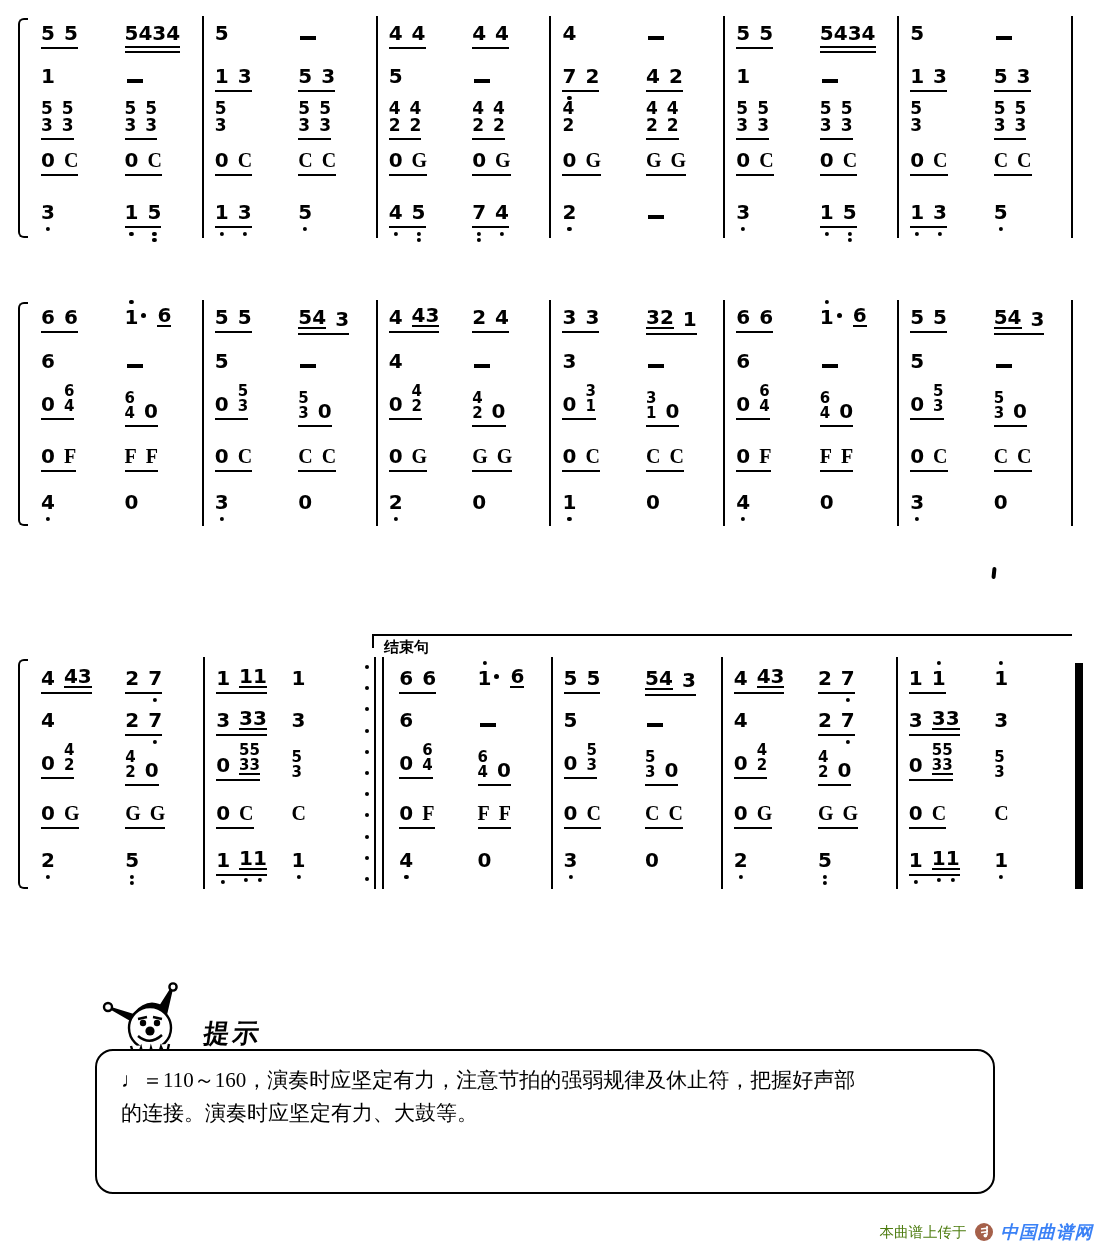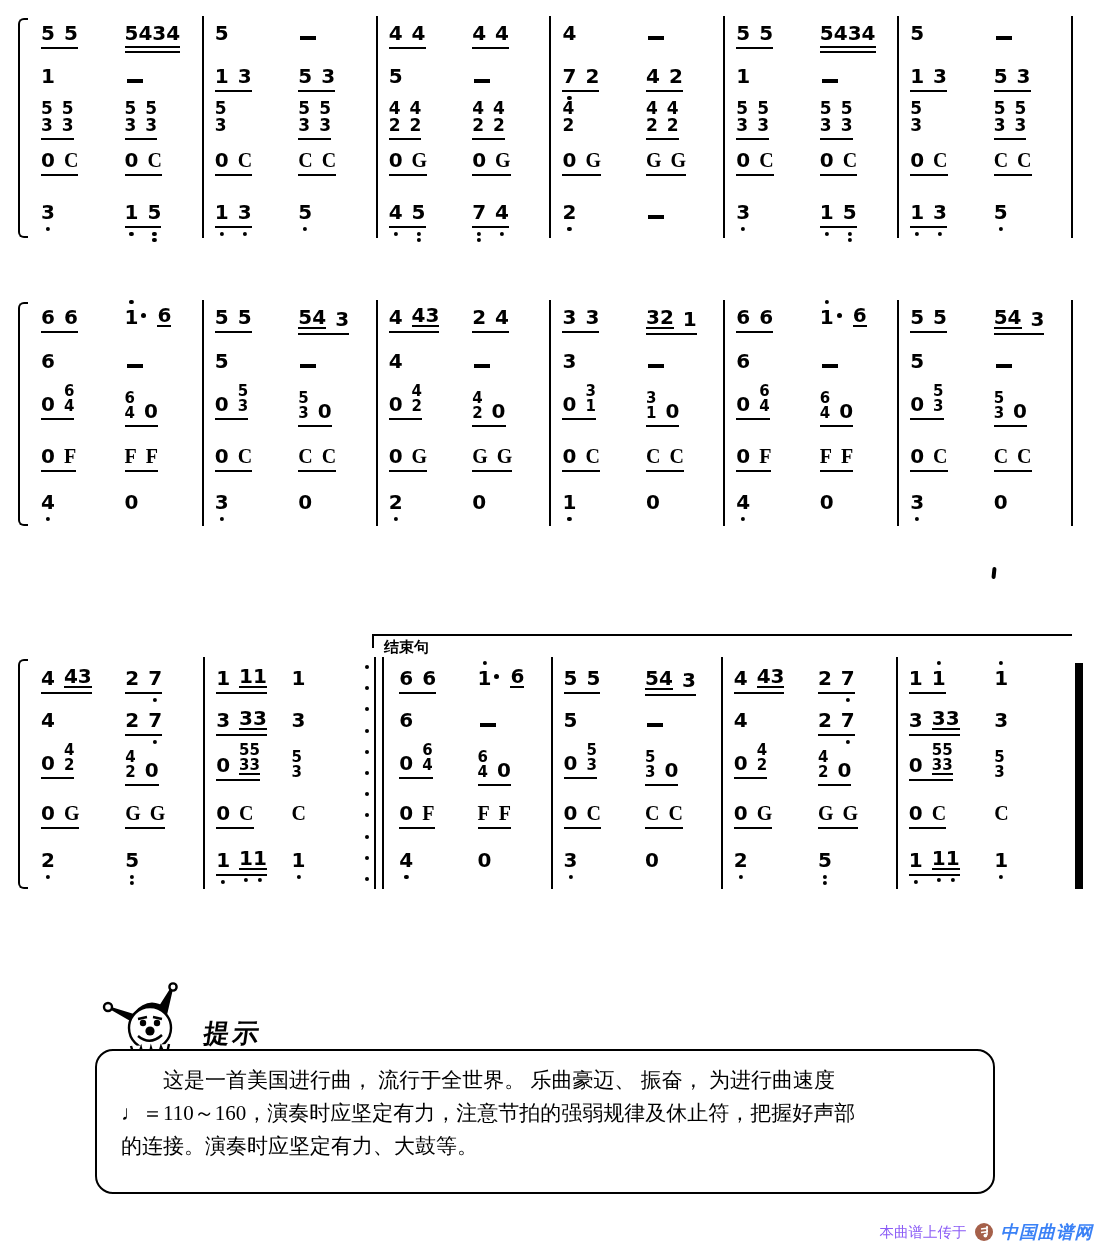--- a/index.html
+++ b/index.html
@@ -82,21 +82,21 @@
   .tiptext{padding:13px 26px 0 24px;font-size:21px;line-height:1.58;
            font-family:"Liberation Serif",serif;}
   .l1{text-indent:2em;}
   .tiplbl{position:absolute;left:204px;top:1016px;font-size:26px;font-weight:900;
           letter-spacing:3px;transform:skewX(-8deg);
           font-family:"DejaVu Sans",sans-serif;}
   .clown{position:absolute;left:98px;top:980px;width:104px;height:104px;}
 
   
   .footer{position:absolute;right:8px;top:1220px;display:flex;align-items:center;gap:7px;}
-  .fprefix{font-size:14.5px;color:#8b5cf6;font-family:"Liberation Serif",serif;}
+  .fprefix{font-size:14.5px;color:#4d7c0f;font-family:"Liberation Serif",serif;}
   .fsite{font-size:17.5px;font-weight:800;font-style:italic;color:#3b82f6;
          font-family:"Liberation Serif",serif;letter-spacing:1px;}
 </style>
 </head>
 <body>
 
 <div class="page">
 
   <div id="systems-root">
       <div class="system sys1">
@@ -1747,21 +1747,20 @@
       <circle cx="52" cy="51" r="4.6" fill="#000" stroke="none"></circle>
       <path d="M40 56 Q52 66 64 55"></path>
       <path d="M33 66 L38 82 L43 68 L48 90 L53 68 L58 84 L63 67 L68 78 L71 64" fill="#fff"></path>
     </g>
   </svg>
 
   <div class="tiplbl">提示</div>
 
   <div class="tipbox">
     <div class="tiptext">
-      <div class="l1">这是一首美国进行曲， 流行于全世界。 乐曲豪迈、 振奋， 为进行曲速度</div>
       <div class="l2">♩＝110～160，演奏时应坚定有力，注意节拍的强弱规律及休止符，把握好声部</div>
       <div class="l3">的连接。演奏时应坚定有力、大鼓等。</div>
     </div>
   </div>
 
   <div class="footer">
     <span class="fprefix">本曲谱上传于</span>
     <svg width="20" height="20" viewBox="0 0 20 20">
       <circle cx="10" cy="10" r="9" fill="#a5604a"></circle>
       <path d="M13 4 L13 13 M7 7 L14 6 M7 10.5 L14 9.5" stroke="#fff" stroke-width="1.6" fill="none"></path>

